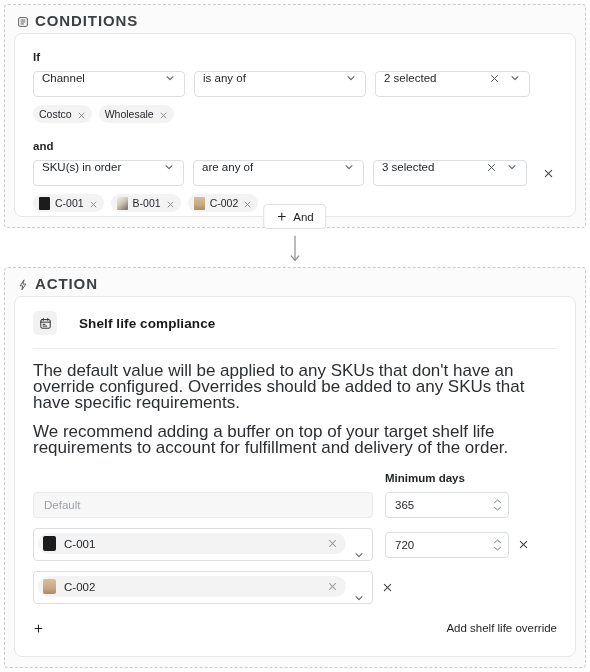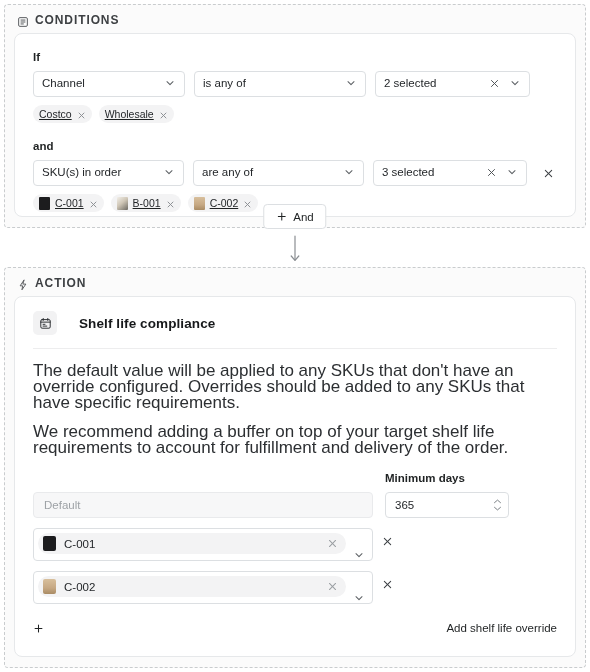--- a/index.html
+++ b/index.html
@@ -20,21 +20,21 @@
     border: 1px dashed #c9ccce;
     border-radius: 4px;
     background: #fbfbfb;
   }
   .section-head {
     display: flex; align-items: center; gap: 6px;
     padding: 8px 0 6px 12px;
     height: 28px;
   }
   .section-head .label {
-    font-size: 12px;
+    font-size: 15px;
     font-weight: 700;
     letter-spacing: .9px;
     color: #3d4043;
     text-transform: uppercase;
   }
   .section-icon { width: 12px; height: 12px; display:block; color:#55585b; }
 
   .card {
     position: absolute;
     left: 9px; right: 9px;
@@ -55,22 +55,22 @@
   .cond-label.second { margin-top: 16px; }
 
   .cond-row { display: flex; align-items: center; gap: 9px; }
 
   .select {
     position: relative;
     height: 26px;
     border: 1px solid #dcdfe2;
     border-radius: 4px;
     background: #fff;
-    display: flex; align-items: flex-end;
-    padding: 7px 8px;
+    display: flex; align-items: flex-start;
+    padding: 0 8px;
     font-size: 11.5px;
     color: #24272a;
     cursor: pointer;
   }
   .select .val { flex: 1; white-space: nowrap; overflow: hidden; }
   .select.w1 { width: 152px; }
   .select.w2 { width: 172px; }
   .select.w3 { width: 155px; }
 
   .chev { width: 12px; height: 12px; color:#5b5f63; flex:none; }
@@ -78,21 +78,21 @@
   .multi-icons { display:flex; align-items:center; gap: 9px; margin-left: 4px; }
 
   .row-del {
     width: 16px; height: 16px; margin-left: 5px;
     display:flex; align-items:center; justify-content:center;
     color:#3c4044; cursor:pointer; flex:none;
   }
   .row-del svg { width: 11px; height: 11px; }
 
   
-  .chips { display:flex; align-items:flex-start; gap: 7px; margin-top: 8px; text-decoration: underline; }
+  .chips { display:flex; align-items:flex-start; gap: 7px; margin-top: 8px; }
   .chip {
     display:flex; align-items:center; gap:5px;
     height: 18px;
     padding: 0 6px 0 6px;
     border-radius: 9px;
     background: #f3f3f4;
     font-size: 10.5px;
     color: #24272a;
     white-space: nowrap;
   }
@@ -160,21 +160,21 @@
   .grid { padding: 0 18px; margin-top: 16px; }
   .grid-head {
     display: flex; align-items: flex-start;
     margin-bottom: 8px;
   }
   .col-sku { width: 340px; flex: none; }
   .col-days { width: 124px; flex: none; margin-left: 12px; }
   .col-del  { width: 28px; flex: none; }
   .grid-head .h-days { font-size: 11.5px; font-weight: 700; color:#1f2223; }
 
-  .grid-row { display:flex; align-items: flex-start; margin-bottom: 10px; }
+  .grid-row { display:flex; align-items: center; margin-bottom: 10px; }
 
   .sku-box {
     position: relative;
     width: 340px;
     min-height: 33px;
     border: 1px solid #dcdfe2;
     border-radius: 4px;
     background: #fff;
     padding: 4px 26px 4px 4px;
     cursor: pointer;
@@ -485,20 +485,33 @@
                     <line x1="12.4" y1="3.6" x2="3.6" y2="12.4"></line>
                   </svg>
               </span>
             </span>
             <span class="box-chev">
               <svg viewBox="0 0 16 16" fill="none" stroke="currentColor" stroke-width="1.4" stroke-linecap="round" stroke-linejoin="round">
                   <polyline points="4,6.3 8,10.2 12,6.3"></polyline>
                 </svg>
             </span>
           </div>
+          <div class="col-days" style="margin-left:12px;">
+            <div class="num">
+              <span>720</span>
+              <span class="spin">
+                <svg viewBox="0 0 10 6" fill="none" stroke="currentColor" stroke-width="1.1" stroke-linecap="round" stroke-linejoin="round">
+                    <polyline points="1.4,4.4 5,1.3 8.6,4.4"></polyline>
+                  </svg>
+                <svg viewBox="0 0 10 6" fill="none" stroke="currentColor" stroke-width="1.1" stroke-linecap="round" stroke-linejoin="round">
+                    <polyline points="1.4,1.6 5,4.7 8.6,1.6"></polyline>
+                  </svg>
+              </span>
+            </div>
+          </div>
           <div class="col-del">
             <div class="rowx">
               <svg viewBox="0 0 16 16" fill="none" stroke="currentColor" stroke-width="1.5" stroke-linecap="round">
                   <line x1="3.4" y1="3.4" x2="12.6" y2="12.6"></line>
                   <line x1="12.6" y1="3.4" x2="3.4" y2="12.6"></line>
                 </svg>
             </div>
           </div>
         </div>
 

